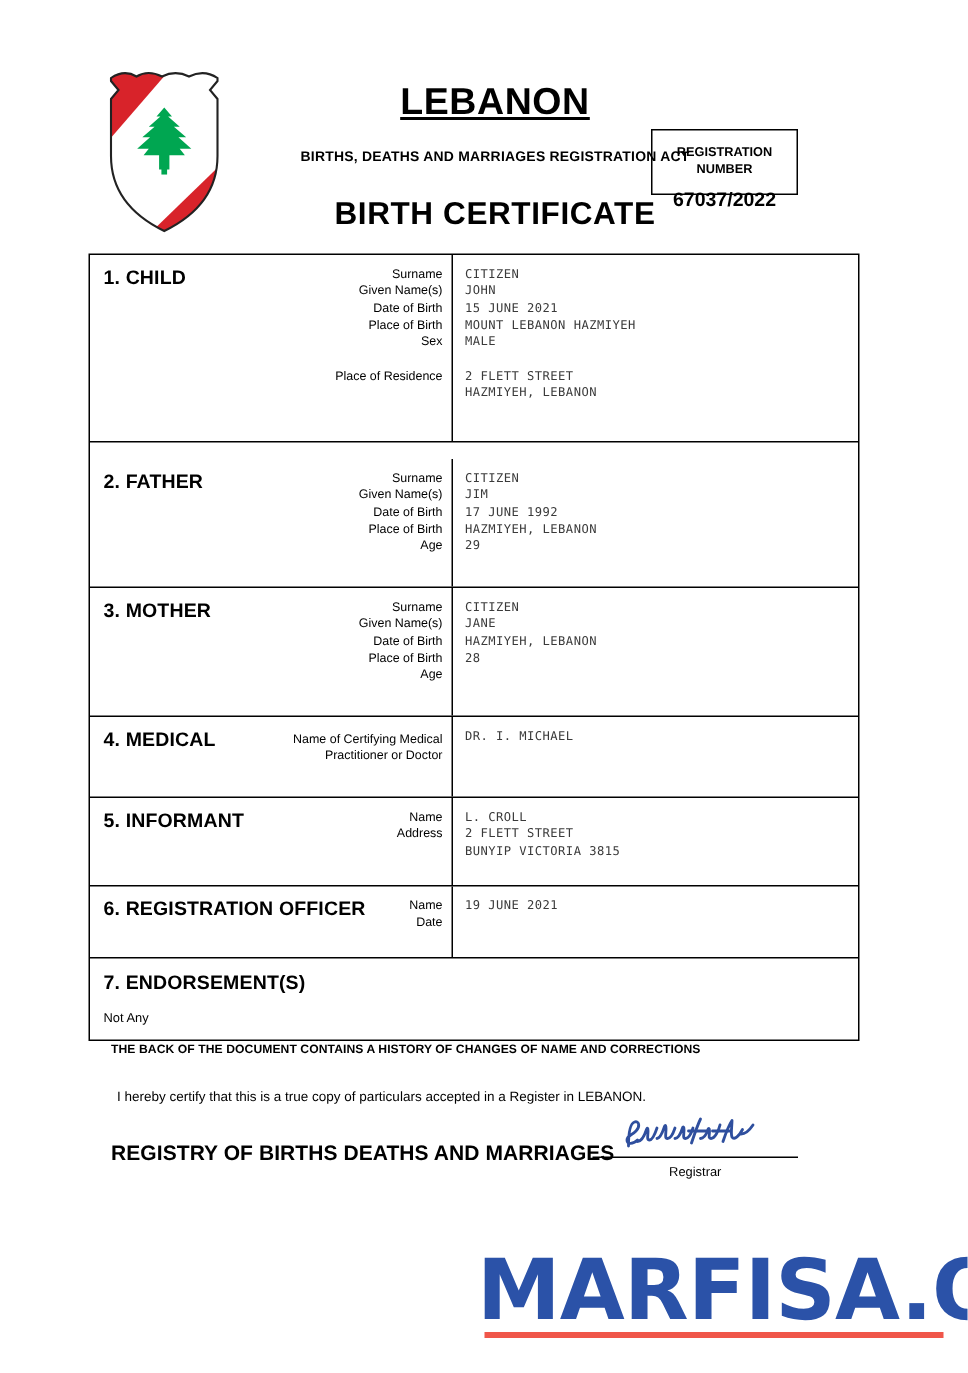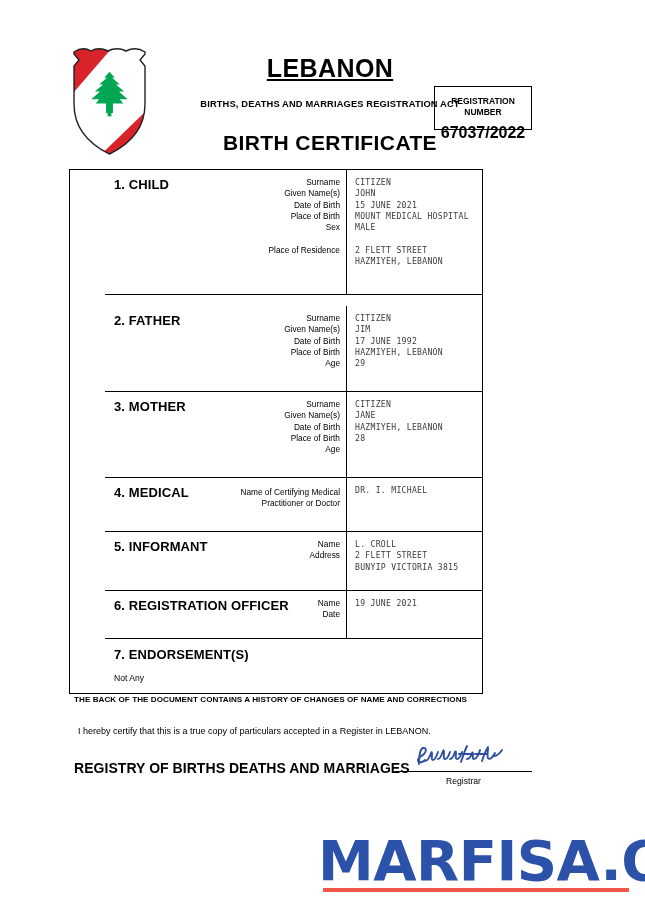--- a/index.html
+++ b/index.html
@@ -62,32 +62,31 @@
     border: 1.5px solid #000;
     box-sizing: border-box;
     text-align: center;
     font-size: 8.5px;
     font-weight: bold;
     line-height: 11px;
     padding-top: 9px;
     box-sizing: border-box;
   }
   .regbox .regnum {
-    font-size: 16px;
+    font-size: 13px;
     margin-top: 9px;
   }
 
   
   .cert-table {
     position: absolute;
-    left: 69px; top: 169px;
-    width: 414px;
+    left: 59px; top: 169px;
+    width: 514px;
     border: 1.5px solid #000;
     box-sizing: border-box;
-    padding-left: 35px;
   }
   .sec {
     display: flex;
     border-bottom: 1.5px solid #000;
     box-sizing: border-box;
     position: relative;
   }
   .sec:last-child { border-bottom: none; }
 
   .sec-left {
@@ -275,21 +274,21 @@
         <span class="lbl">Place of Birth</span>
         <span class="lbl">Sex</span>
         <span class="gap"></span>
         <span class="lbl">Place of Residence</span>
       </div>
     </div>
     <div class="sec-right">
       <span class="val">CITIZEN</span>
       <span class="val">JOHN</span>
       <span class="val">15 JUNE 2021</span>
-      <span class="val">MOUNT MEDICAL HOSPITAL</span>
+      <span class="val">MOUNT LEBANON HAZMIYEH</span>
       <span class="val">MALE</span>
       <span class="gap"></span>
       <span class="val">2 FLETT STREET</span>
       <span class="val">HAZMIYEH, LEBANON</span>
     </div>
   </div>
 
   <div class="sec sec-father">
     <div class="sec-left">
       <div class="sec-title">2. FATHER</div>

